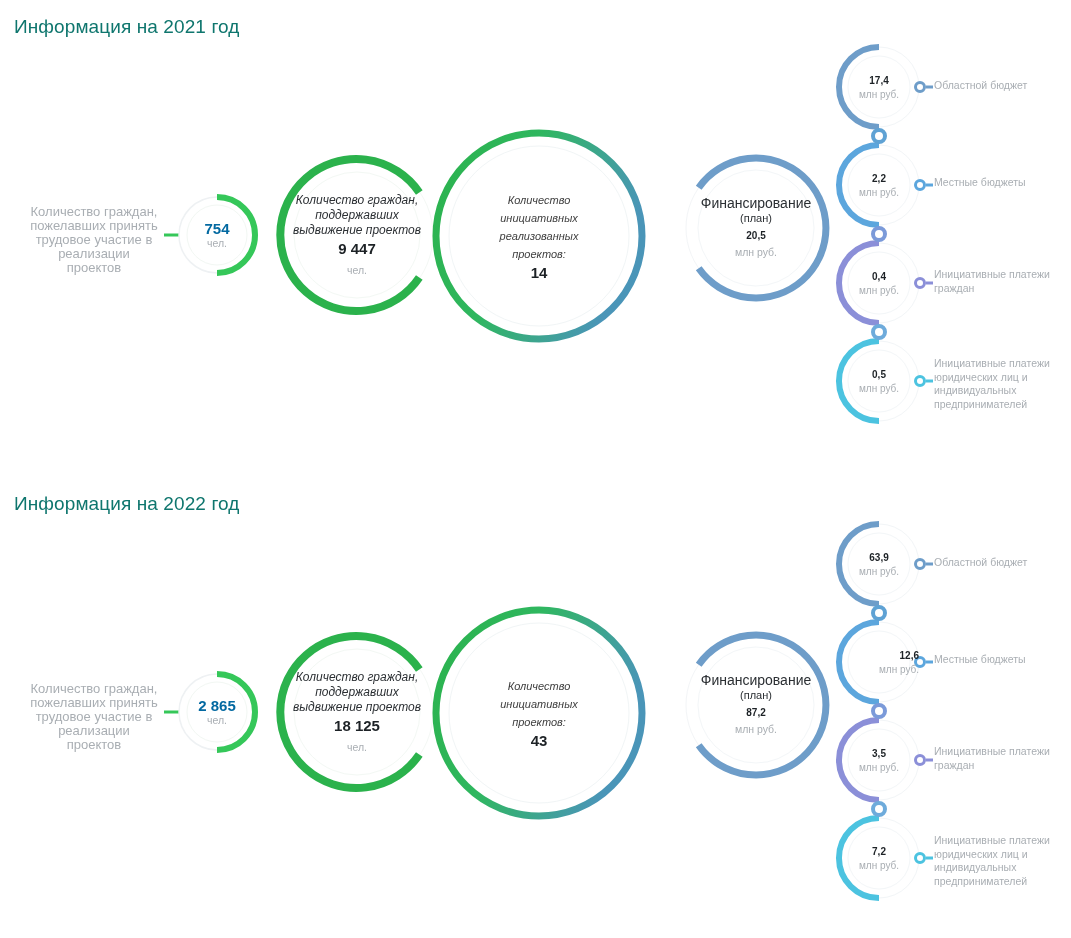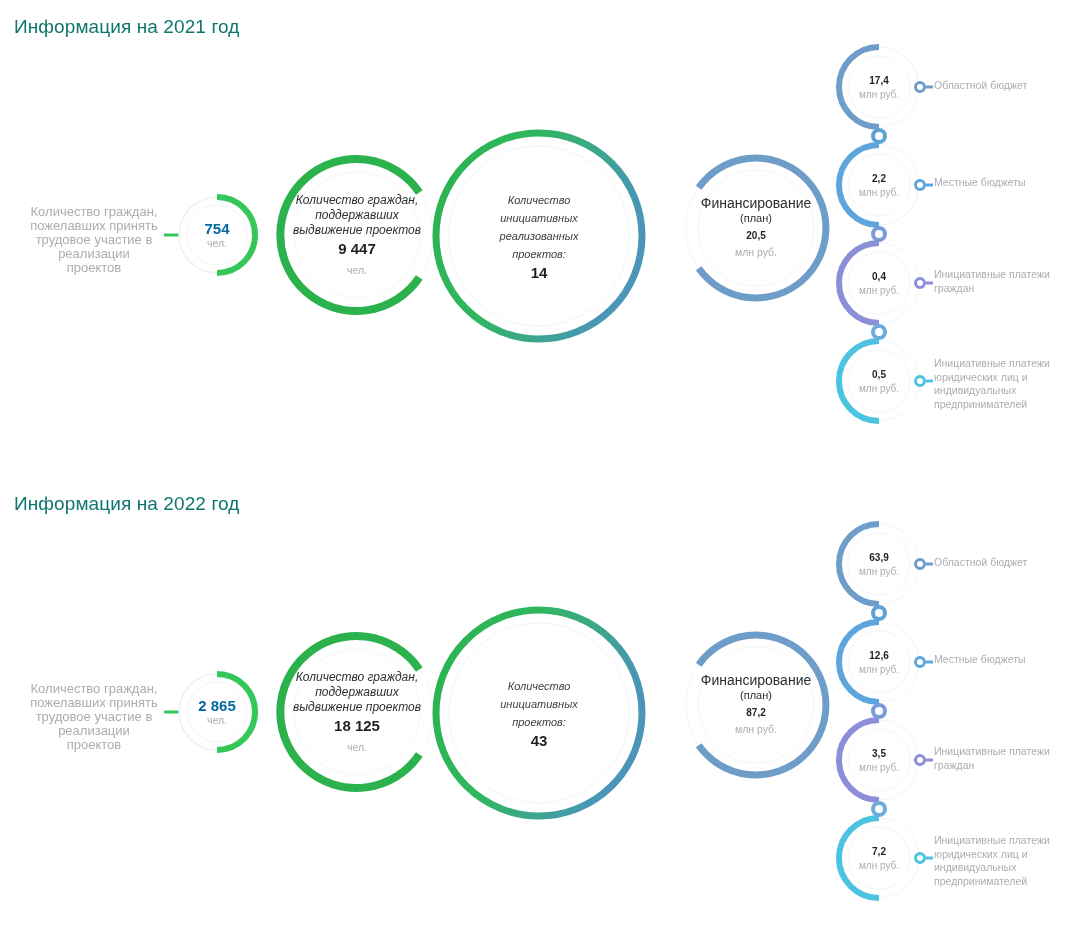--- a/index.html
+++ b/index.html
@@ -336,21 +336,21 @@
           <line x1="93" y1="245" x2="102" y2="245" stroke="#8b8fd8"></line>
         <circle cx="87" cy="343" r="4.5" fill="#ffffff" stroke="#4cc3e0"></circle>
           <line x1="93" y1="343" x2="102" y2="343" stroke="#4cc3e0"></line>
       </g>
     </svg>
 
     <div class="ring-center" style="left:6px;top:9px;width:80px;height:80px;">
       <div class="chain-num">63,9</div>
       <div class="chain-unit">млн руб.</div>
     </div>
-    <div class="ring-center" style="left:6px;top:107px;width:80px;height:80px;">
+    <div class="ring-center" style="left:6px;top:107px;width:80px;height:80px;align-items:flex-end;">
       <div class="chain-num">12,6</div>
       <div class="chain-unit">млн руб.</div>
     </div>
     <div class="ring-center" style="left:6px;top:205px;width:80px;height:80px;">
       <div class="chain-num">3,5</div>
       <div class="chain-unit">млн руб.</div>
     </div>
     <div class="ring-center" style="left:6px;top:303px;width:80px;height:80px;align-items:center;">
       <div class="chain-num">7,2</div>
       <div class="chain-unit">млн руб.</div>

